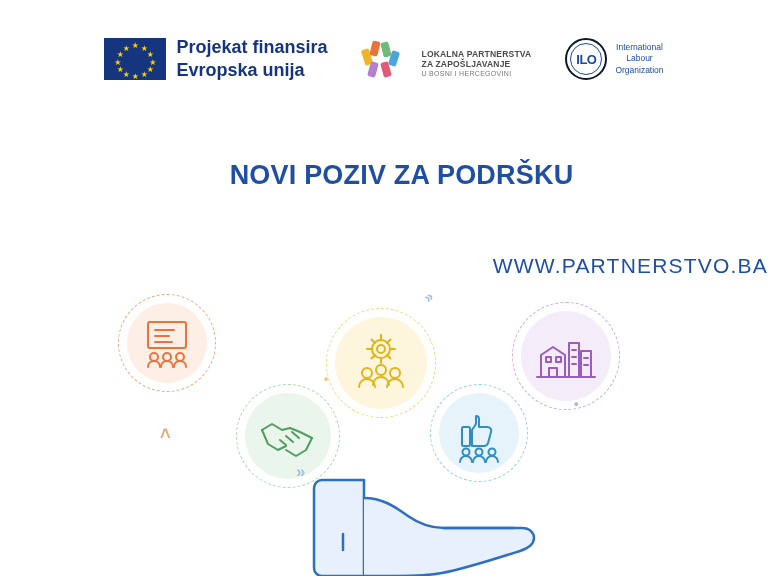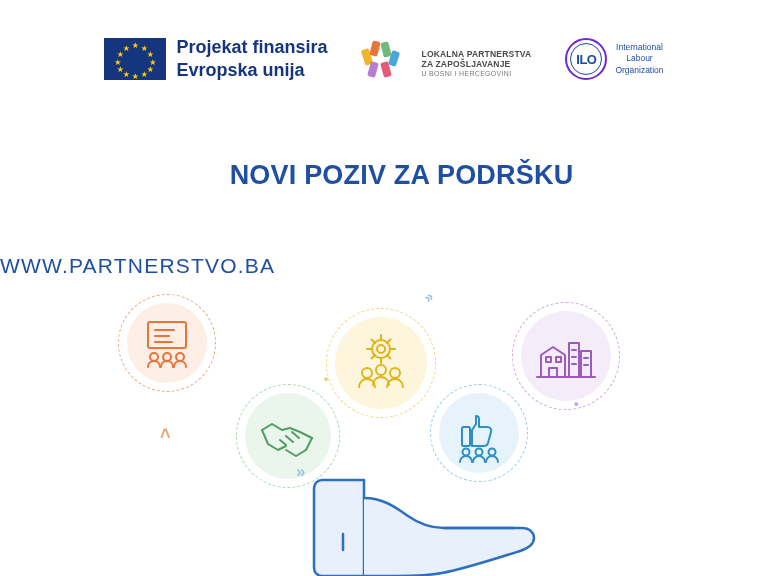--- a/index.html
+++ b/index.html
@@ -110,21 +110,21 @@
   
   .ilo-block {
     display: flex;
     align-items: center;
     gap: 8px;
   }
   .ilo-seal {
     width: 38px;
     height: 38px;
     border-radius: 50%;
-    border: 2px solid #6d28d9;
+    border: 2px solid #0f172a;
     position: relative;
     flex: none;
     background: #fff;
   }
   .ilo-seal .inner {
     position: absolute;
     left: 50%;
     top: 50%;
     transform: translate(-50%, -50%);
     font-size: 13px;
@@ -164,21 +164,21 @@
     font-weight: bold;
     letter-spacing: 0.2px;
     line-height: 1.33;
     padding-left: 35px;
   }
   .url {
     position: absolute;
     top: 254px;
     left: 0;
     width: 768px;
-    text-align: left;
+    text-align: right;
     color: #1f4fa3;
     font-size: 21px;
     letter-spacing: 1.2px;
   }
 
   
   .illus {
     position: absolute;
     left: 0;
     top: 272px;

